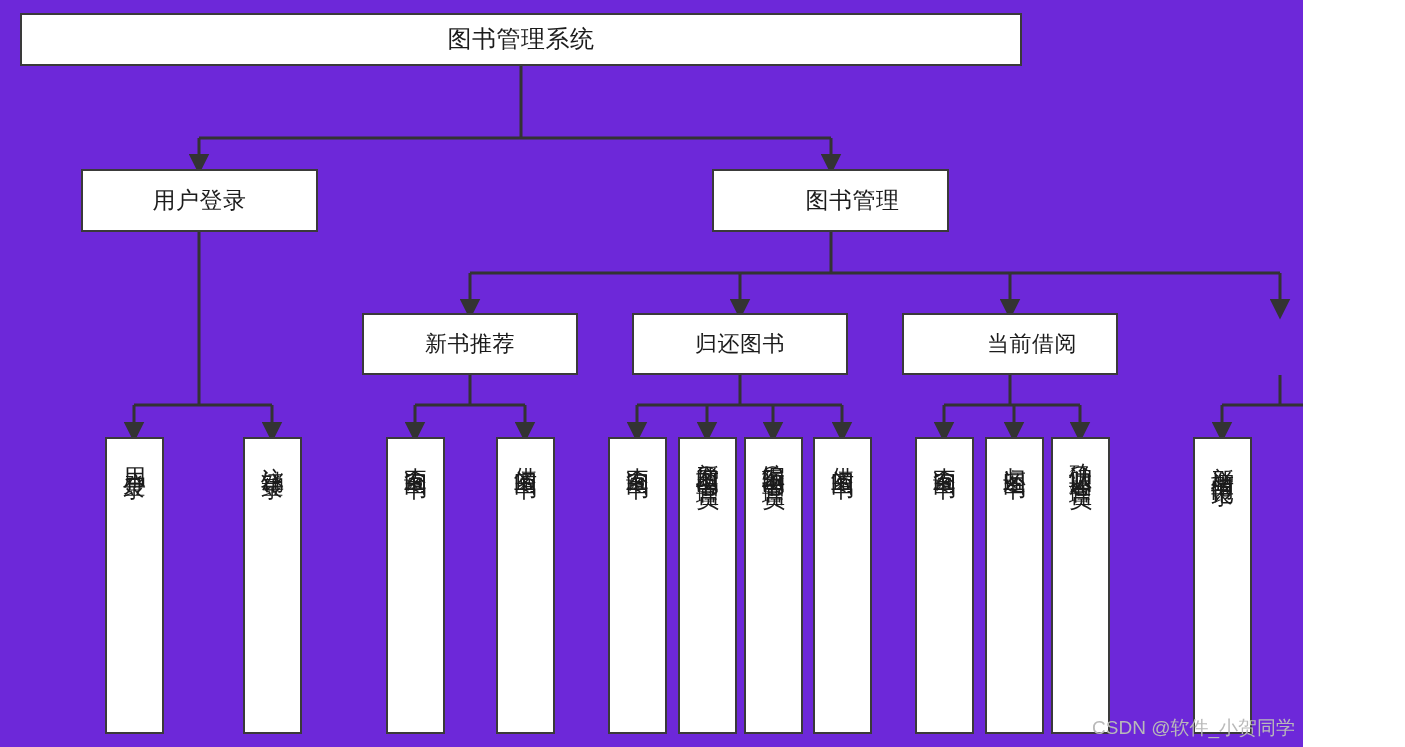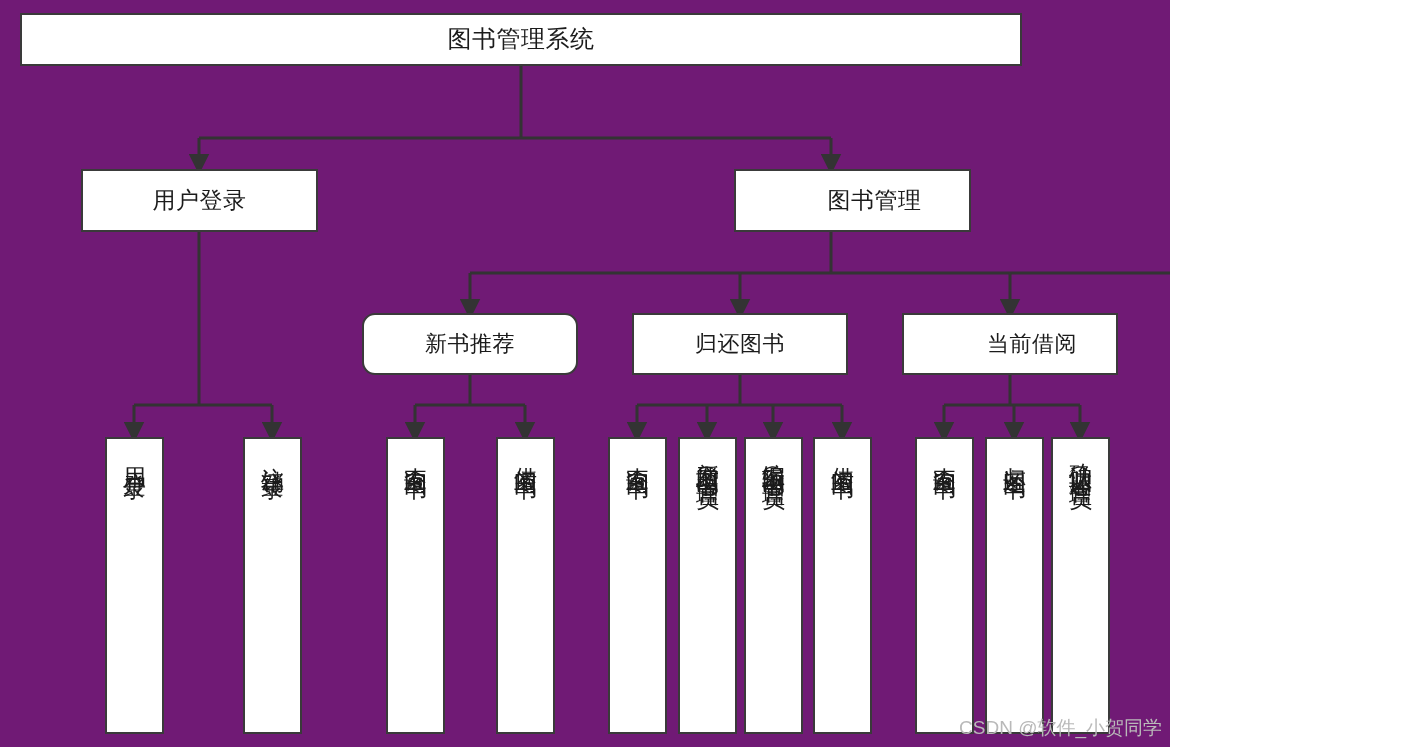--- a/index.html
+++ b/index.html
@@ -6,23 +6,23 @@
   html, body {
     margin: 0;
     padding: 0;
     background: #ffffff;
   }
   body {
     font-family: "Liberation Sans", "DejaVu Sans", sans-serif;
   }
   #canvas {
     position: relative;
-    width: 1170px;
+    width: 1303px;
     height: 747px;
-    background: #701a75;
+    background: #6d28d9;
     overflow: hidden;
   }
   #connectors {
     position: absolute;
     left: 0;
     top: 0;
     width: 1405px;
     height: 747px;
     pointer-events: none;
   }
@@ -134,25 +134,25 @@
   </svg>
 
   <div class="node tier0" style="left:20px; top:13px; width:1002px; height:53px;">
     <span class="label">图书管理系统</span>
   </div>
 
   <div class="node tier1" style="left:81px; top:169px; width:237px; height:63px;">
     <span class="label">用户登录</span>
   </div>
 
-  <div class="node tier1" style="left:734px; top:169px; width:237px; height:63px;padding-left:44px;">
+  <div class="node tier1" style="left:712px; top:169px; width:237px; height:63px;padding-left:44px;">
     <span class="label">图书管理</span>
   </div>
 
-  <div class="node tier2" style="left:362px; top:313px; width:216px; height:62px;border-radius:13px;">
+  <div class="node tier2" style="left:362px; top:313px; width:216px; height:62px;">
     <span class="label">新书推荐</span>
   </div>
 
   <div class="node tier2" style="left:632px; top:313px; width:216px; height:62px;">
     <span class="label">归还图书</span>
   </div>
 
   <div class="node tier2" style="left:902px; top:313px; width:216px; height:62px;padding-left:44px;">
     <span class="label">当前借阅</span>
   </div>

